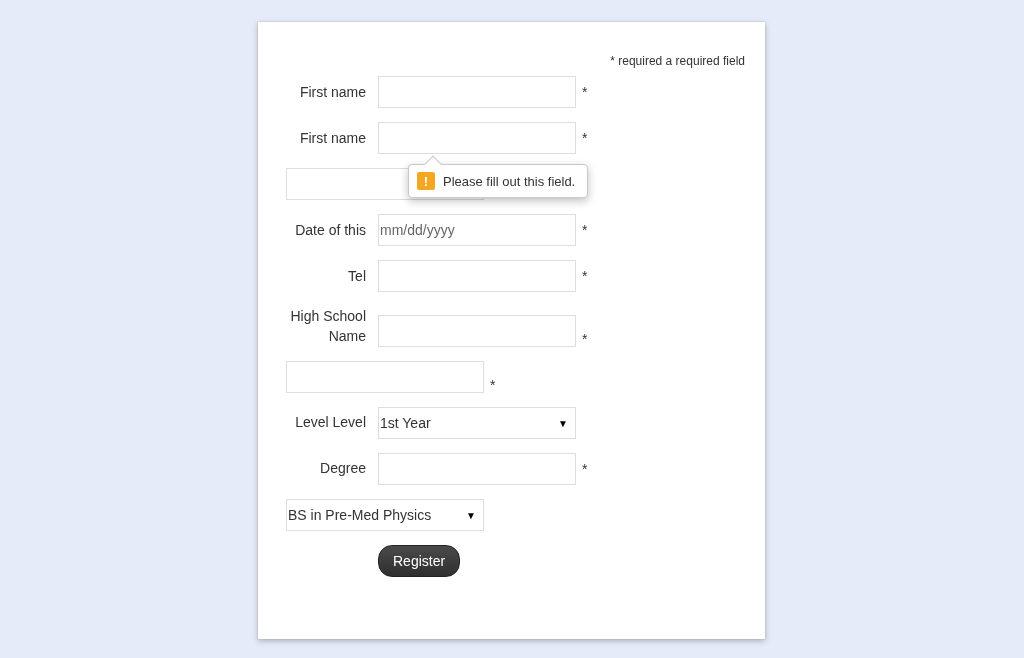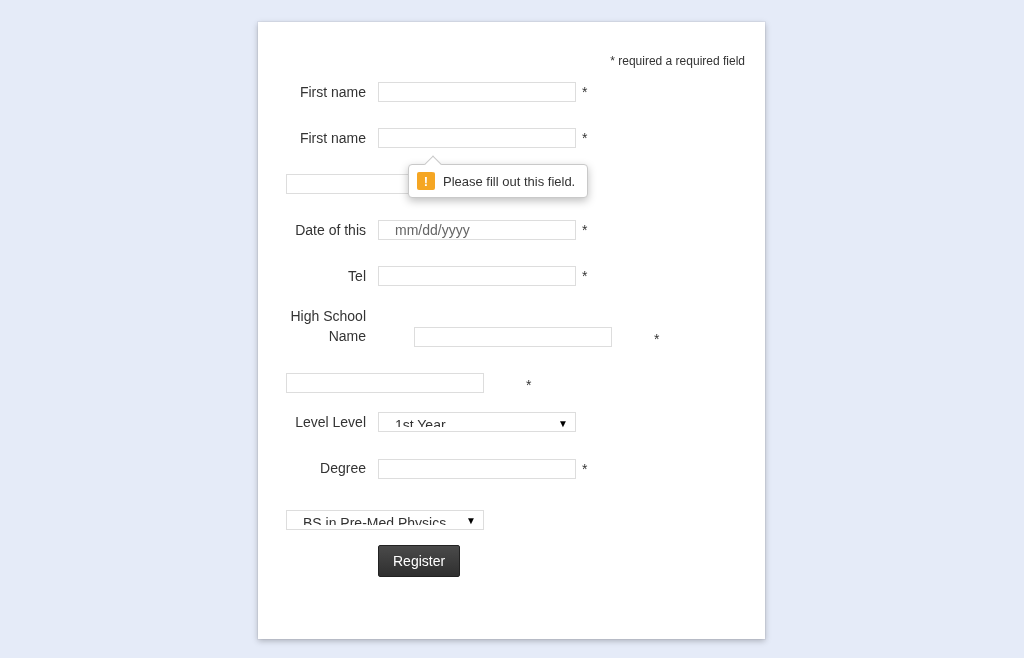--- a/index.html
+++ b/index.html
@@ -31,45 +31,45 @@
     margin-left: 28px;
   }
   .row {
     display: flex;
     align-items: center;
     margin-bottom: 14px;
     min-height: 32px;
     position: relative;
   }
   .row.tall .label-col { align-self: flex-start; padding-top: 0; }
-  .row.tall { align-items: flex-end; gap: 36px; }
+  .row.tall { align-items: flex-end; }
   .label-col {
     width: 92px;
     text-align: right;
     padding-right: 12px;
     color: #333;
     font-size: 14px;
     line-height: 1.45;
   }
   .input-col {
     width: 198px;
     position: relative;
   }
   .star-col {
     width: 14px;
     padding-left: 6px;
     color: #333;
     font-size: 14px;
   }
   input.text, select.select {
     width: 100%;
-    height: 20px;
+    height: 32px;
     border: 1px solid #ddd;
     background: #fff;
-    padding: 4px 16px;
+    padding: 4px 1px;
     font-size: 14px;
     font-family: inherit;
     color: #333;
     outline: none;
   }
   input.text::placeholder { color: #666; }
   select.select {
     -webkit-appearance: none; -moz-appearance: none; appearance: none;
     padding-right: 24px;
     background-image: none;
@@ -85,21 +85,21 @@
   }
   .btn {
     display: inline-block;
     height: 32px;
     padding: 0 14px;
     background: linear-gradient(#4a4a4a, #2f2f2f);
     color: #fff;
     border: 1px solid #222;
     font-size: 14px;
     cursor: pointer;
-    border-radius: 2px;
+    border-radius: 14px;
   }
   .submit-row .label-col { visibility: hidden; }
 
   
   .tooltip {
     position: absolute;
     left: 122px; top: 88px;
     background: #fff;
     border: 1px solid #c9c9c9;
     border-radius: 4px;

